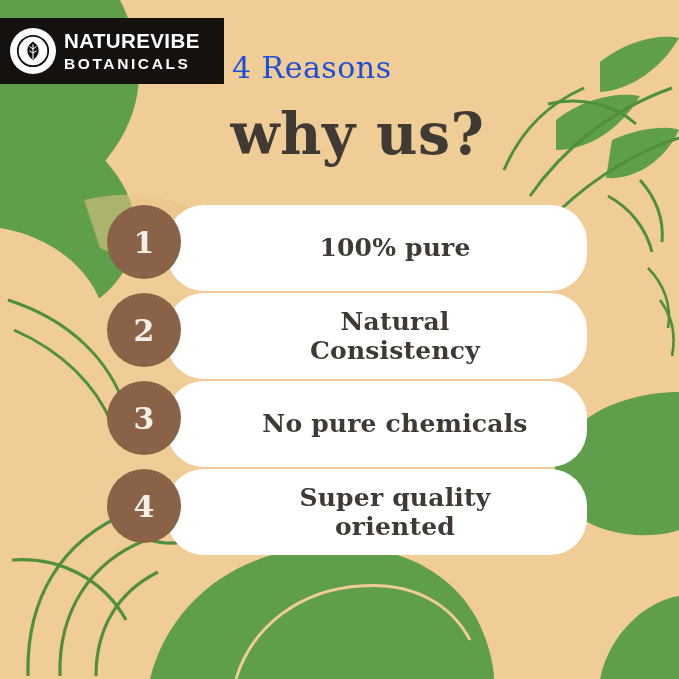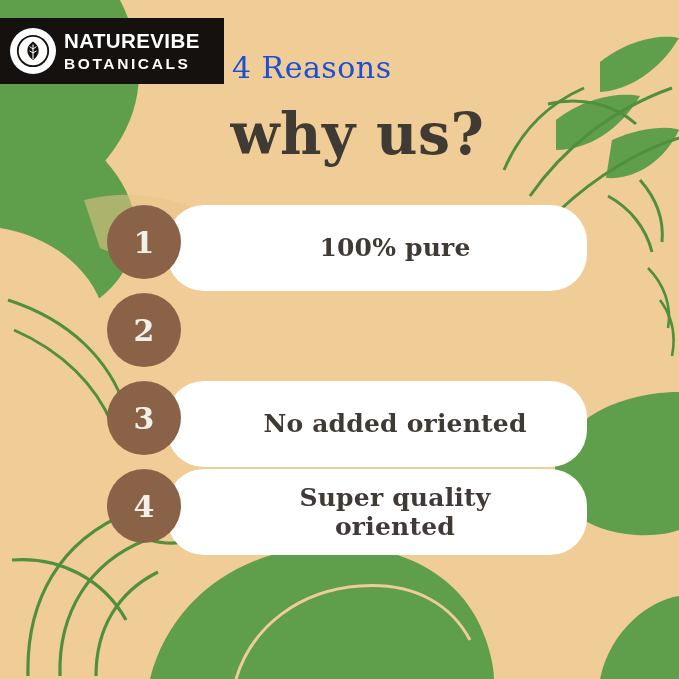--- a/index.html
+++ b/index.html
@@ -235,28 +235,31 @@
     <div class="reason-row">
       <div class="reason-pill">
         <span class="reason-text">100% pure</span>
       </div>
       <div class="reason-badge">
         <span class="reason-num">1</span>
       </div>
     </div>
 
     <div class="reason-row">
+      <div class="reason-pill">
+        <span class="reason-text">Natural<br>Consistency</span>
+      </div>
       <div class="reason-badge">
         <span class="reason-num">2</span>
       </div>
     </div>
 
     <div class="reason-row">
       <div class="reason-pill">
-        <span class="reason-text">No added oriented</span>
+        <span class="reason-text">No pure chemicals</span>
       </div>
       <div class="reason-badge">
         <span class="reason-num">3</span>
       </div>
     </div>
 
     <div class="reason-row">
       <div class="reason-pill">
         <span class="reason-text">Super quality<br>oriented</span>
       </div>

